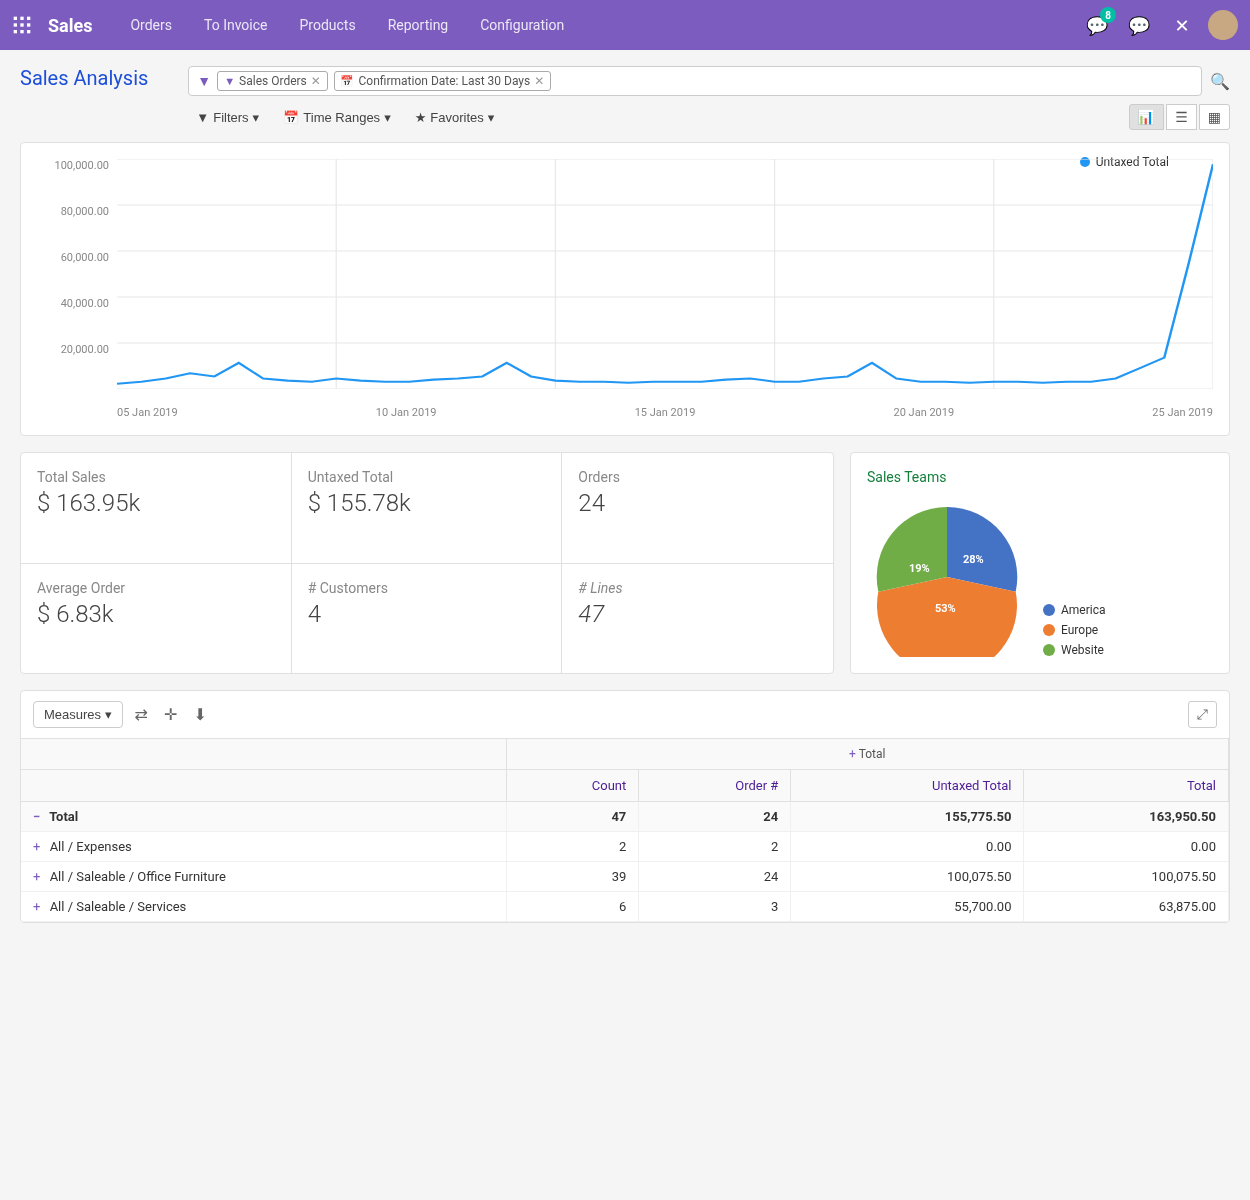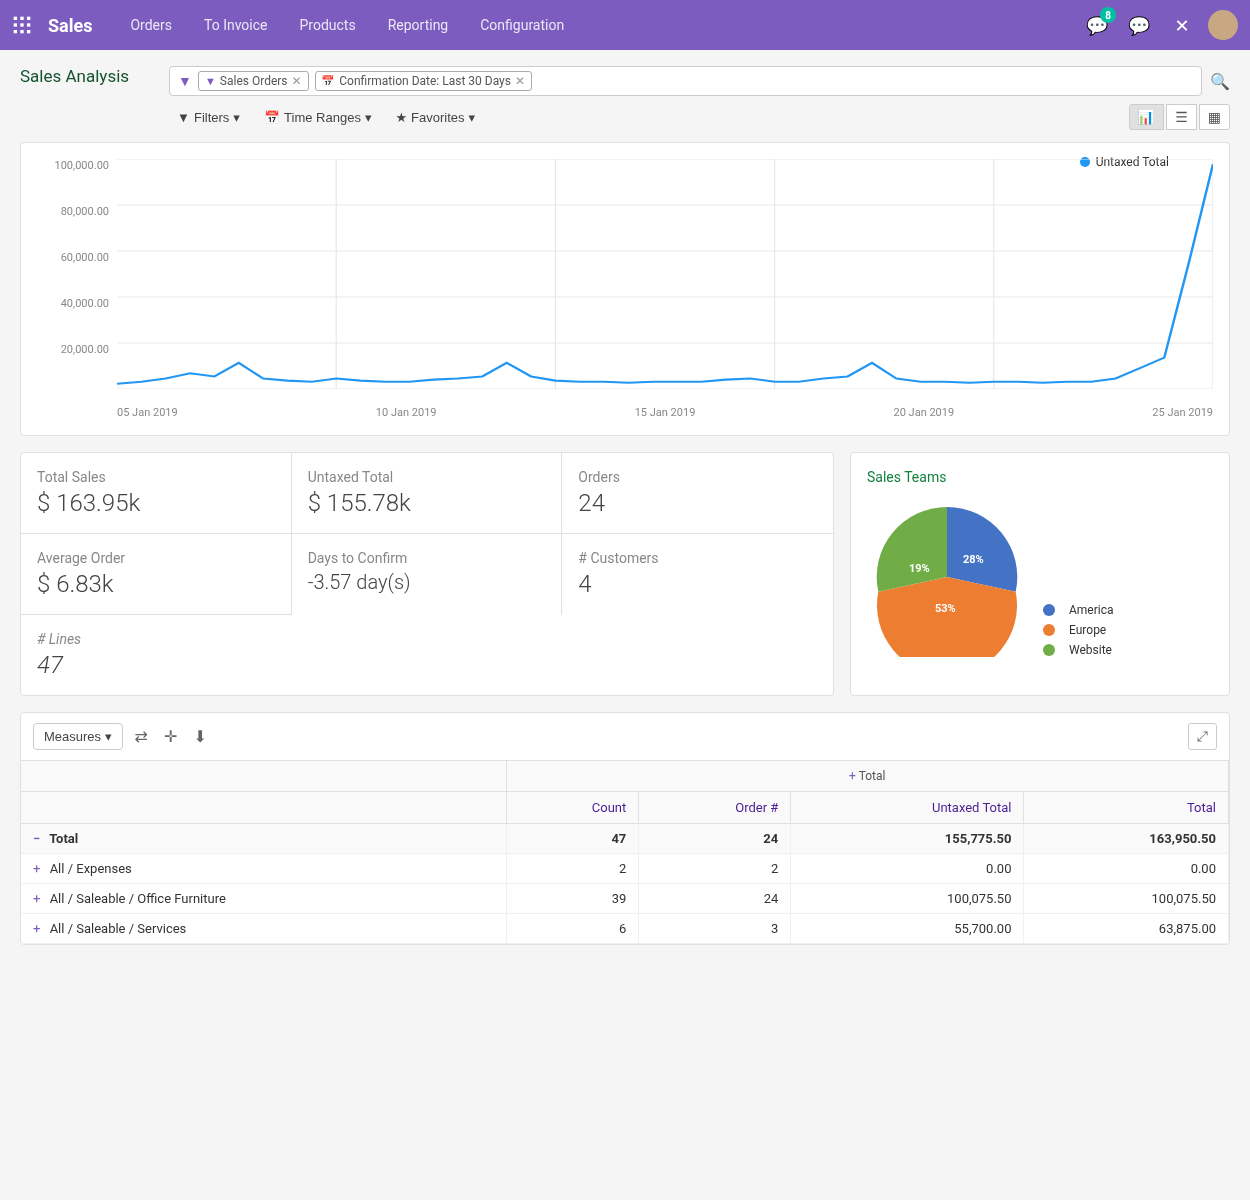--- a/index.html
+++ b/index.html
@@ -37,21 +37,21 @@
       display: flex; align-items: center; justify-content: center;
       position: absolute;
       top: -2px; right: -2px;
       font-weight: bold;
     }
     .avatar { width: 30px; height: 30px; border-radius: 50%; background: #c8a882; display: flex; align-items: center; justify-content: center; overflow: hidden; cursor: pointer; }
 
     
     .main { padding: 16px 20px; }
     .page-header { display: flex; align-items: flex-start; justify-content: space-between; margin-bottom: 12px; }
-    .page-title { font-size: 17px; color: #14532d; font-weight: 400; }
+    .page-title { font-size: 20px; color: #1d4ed8; font-weight: 400; }
     .filter-tags { display: flex; align-items: center; gap: 6px; background: white; border: 1px solid #ccc; border-radius: 4px; padding: 4px 8px; flex-wrap: wrap; }
     .filter-tag {
       display: flex; align-items: center; gap: 4px;
       background: white; border: 1px solid #aaa;
       border-radius: 3px; padding: 2px 6px; font-size: 12px; color: #555;
     }
     .filter-tag .tag-icon { color: #7c5cbf; font-size: 11px; }
     .filter-tag .tag-close { cursor: pointer; color: #999; font-size: 12px; }
     .search-input { border: none; outline: none; font-size: 13px; color: #555; width: 100%; padding: 2px 4px; }
     .search-icon-btn { color: #999; cursor: pointer; font-size: 16px; margin-left: 8px; }
@@ -97,21 +97,21 @@
     .kpi-left { flex: 1; background: white; border: 1px solid #e0e0e0; border-radius: 4px; display: grid; grid-template-columns: 1fr 1fr 1fr; }
     .kpi-card { padding: 16px; border-right: 1px solid #e0e0e0; border-bottom: 1px solid #e0e0e0; }
     .kpi-card:nth-child(3n) { border-right: none; }
     .kpi-card:nth-last-child(-n+3) { border-bottom: none; }
     .kpi-label { font-size: 14px; color: #888; margin-bottom: 4px; }
     .kpi-value { font-size: 24px; color: #444; font-weight: 300; }
     .kpi-right { width: 380px; margin-left: 16px; background: white; border: 1px solid #e0e0e0; border-radius: 4px; padding: 16px; }
     .pie-title { font-size: 14px; color: #15803d; margin-bottom: 12px; }
     .pie-area { display: flex; align-items: flex-end; gap: 16px; }
     .pie-legend { display: flex; flex-direction: column; gap: 6px; font-size: 12px; }
-    .legend-item { display: flex; align-items: center; gap: 14px; }
+    .legend-item { display: flex; align-items: center; gap: 6px; }
     .legend-color { width: 12px; height: 12px; border-radius: 50%; }
 
     
     .pivot-section { background: white; border: 1px solid #e0e0e0; border-radius: 4px; }
     .pivot-toolbar { display: flex; align-items: center; gap: 8px; padding: 10px 12px; border-bottom: 1px solid #e0e0e0; }
     .measures-btn {
       display: flex; align-items: center; gap: 4px;
       border: 1px solid #ccc; background: white; padding: 5px 10px;
       border-radius: 4px; cursor: pointer; font-size: 13px; color: #444;
     }
@@ -329,24 +329,20 @@
       </div>
       <div class="kpi-card">
         <div class="kpi-label">Orders</div>
         <div class="kpi-value">24</div>
       </div>
       <div class="kpi-card">
         <div class="kpi-label">Average Order</div>
         <div class="kpi-value">$ 6.83k</div>
       </div>
       <div class="kpi-card">
-        <div class="kpi-label">Days to Confirm</div>
-        <div class="kpi-value" style="font-size:20px;">-3.57 day(s)</div>
-      </div>
-      <div class="kpi-card">
         <div class="kpi-label"># Customers</div>
         <div class="kpi-value">4</div>
       </div>
       <div class="kpi-card" style="border-right:none; border-bottom:none;font-style:italic;">
         <div class="kpi-label"># Lines</div>
         <div class="kpi-value">47</div>
       </div>
     </div>
 
     <div class="kpi-right">

